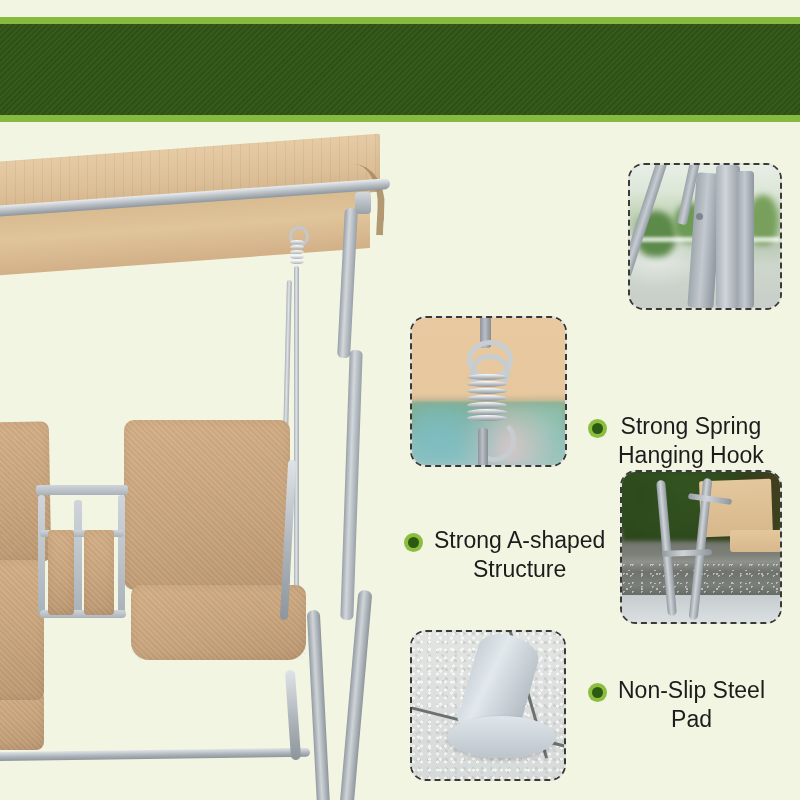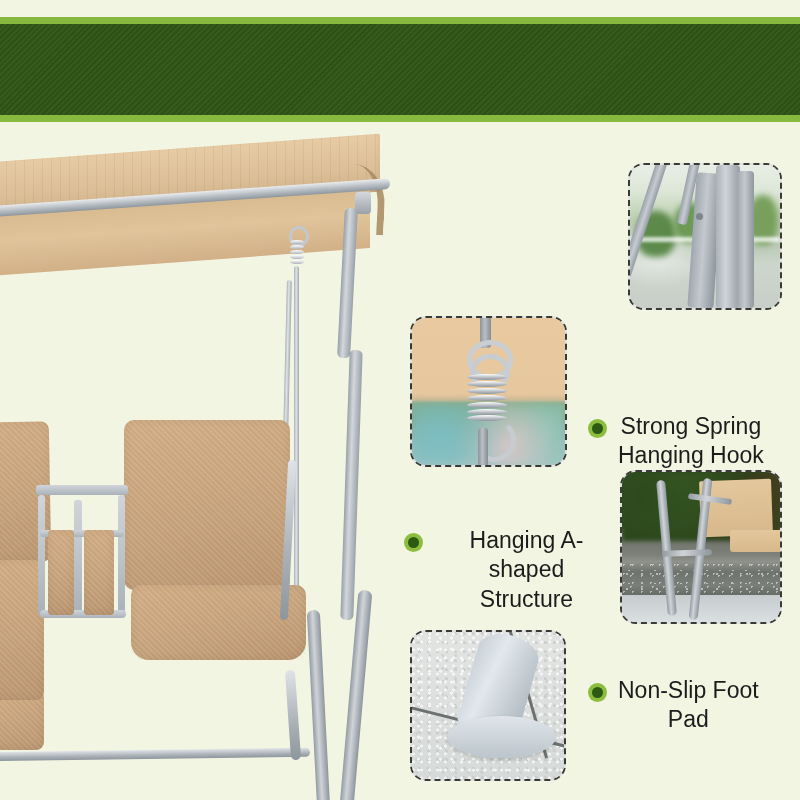--- a/index.html
+++ b/index.html
@@ -223,21 +223,21 @@
         <i></i>
       </div>
     <div class="feat-label">Strong Spring
 Hanging Hook</div>
   </div>
 
   <div class="feat" style="left:404px;top:526px;width:215px;">
     <div class="bullet">
         <i></i>
       </div>
-    <div class="feat-label">Hanging A-shaped
+    <div class="feat-label">Strong A-shaped
 Structure</div>
   </div>
 
   <div class="card" style="left:620px;top:470px;width:158px;height:150px;">
     <div class="ph ph-aframe">
       <div class="foliage"></div>
       <div class="canopy" style="left:78px;top:8px;width:72px;height:56px;transform:rotate(-2deg);"></div>
       <div class="canopy" style="left:108px;top:58px;width:52px;height:22px;border-radius:3px;"></div>
       <div class="wall"></div>
       <div class="ground"></div>
@@ -255,17 +255,17 @@
       <div class="seam" style="left:96px;top:-10px;width:140px;height:3px;transform:rotate(74deg);"></div>
       <div class="footpad-cone" style="left:56px;top:2px;width:62px;height:104px;"></div>
       <div class="footpad-base" style="left:36px;top:84px;width:108px;height:42px;"></div>
     </div>
   </div>
 
   <div class="feat" style="left:588px;top:676px;width:205px;">
     <div class="bullet">
         <i></i>
       </div>
-    <div class="feat-label">Non-Slip Foot
+    <div class="feat-label">Non-Slip Steel
 Pad</div>
   </div>
 
 </div>
 
 </body></html>

